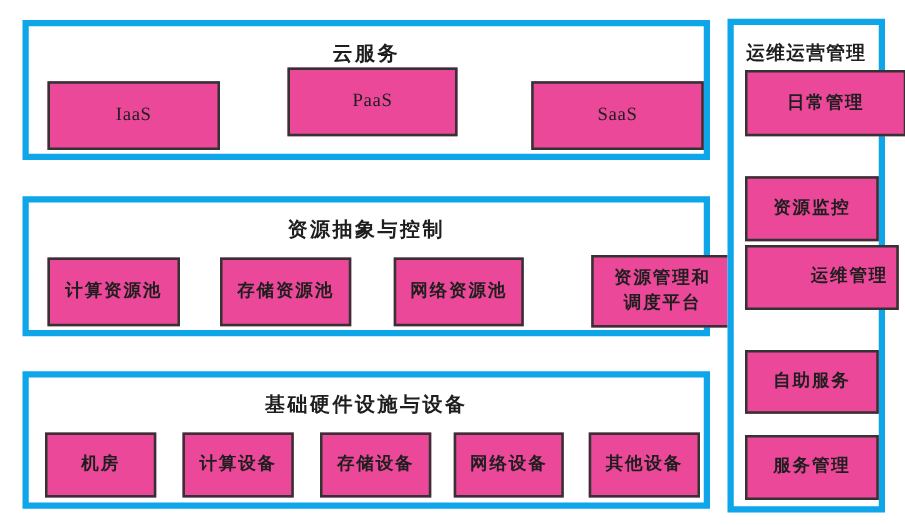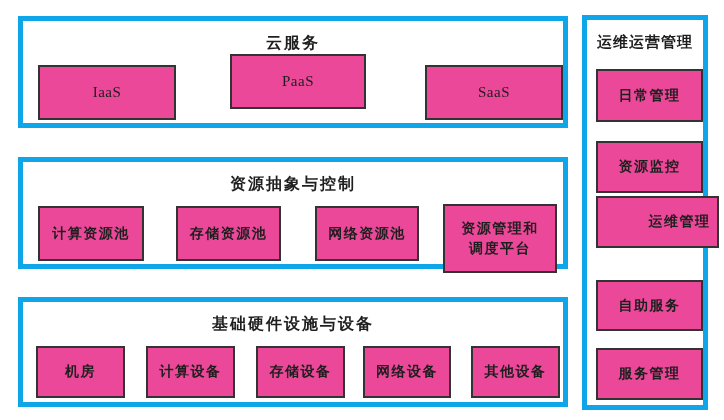--- a/index.html
+++ b/index.html
@@ -34,32 +34,32 @@
 
   
   .b-iaas { left:15px;  top:44px; width:138px; height:55px; }
   .b-paas { left:207px; top:33px; width:136px; height:55px; }
   .b-saas { left:402px; top:44px; width:138px; height:55px; }
 
   
   .b-compute  { left:15px;  top:44px; width:106px; height:55px; }
   .b-storage  { left:153px; top:44px; width:105px; height:55px; }
   .b-network  { left:292px; top:44px; width:104px; height:55px; }
-  .b-platform { left:420px; top:42px; width:114px; height:69px; }
+  .b-platform { left:450px; top:42px; width:114px; height:58px; }
   .b-platform span { display:inline-block; width:82px; }
 
   
   .b-room       { left:13px;  top:44px; width:89px; height:52px; }
   .b-compdev    { left:123px; top:44px; width:89px; height:52px; }
   .b-storagedev { left:233px; top:44px; width:89px; height:52px; }
   .b-netdev     { left:340px; top:44px; width:88px; height:52px; }
   .b-otherdev   { left:448px; top:44px; width:89px; height:52px; }
 
   
-  .b-ops1 { left:9px; top:49px;  width:107px; height:53px;justify-content:center; }
+  .b-ops1 { left:9px; top:36px;  width:129px; height:53px;justify-content:center; }
   .b-ops2 { left:9px; top:121px; width:107px; height:52px; }
   .b-ops3 { left:9px; top:176px; width:123px; height:52px;padding-left:44px; }
   .b-ops4 { left:9px; top:260px; width:107px; height:51px; }
   .b-ops5 { left:9px; top:328px; width:107px; height:52px; }
 </style>
 </head>
 <body>
 
 <div class="canvas">
 

